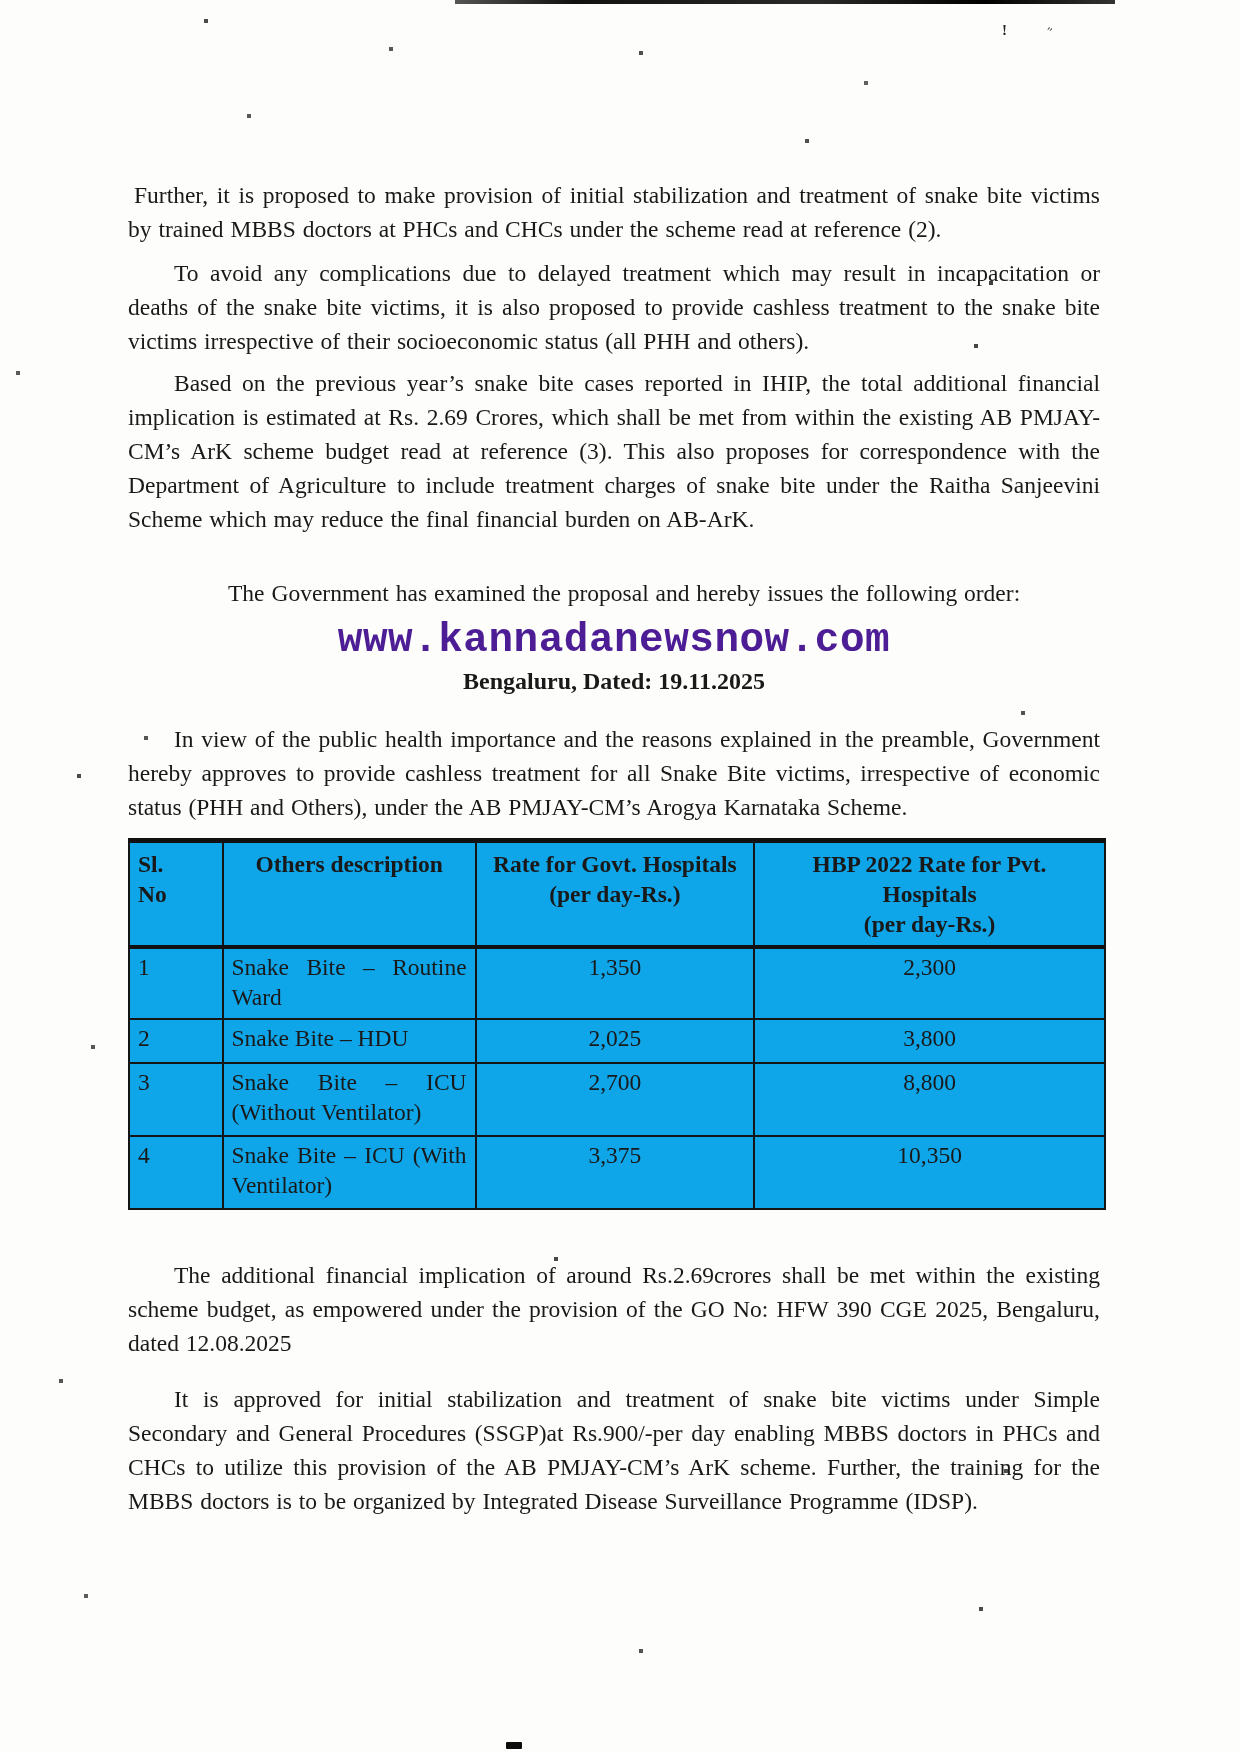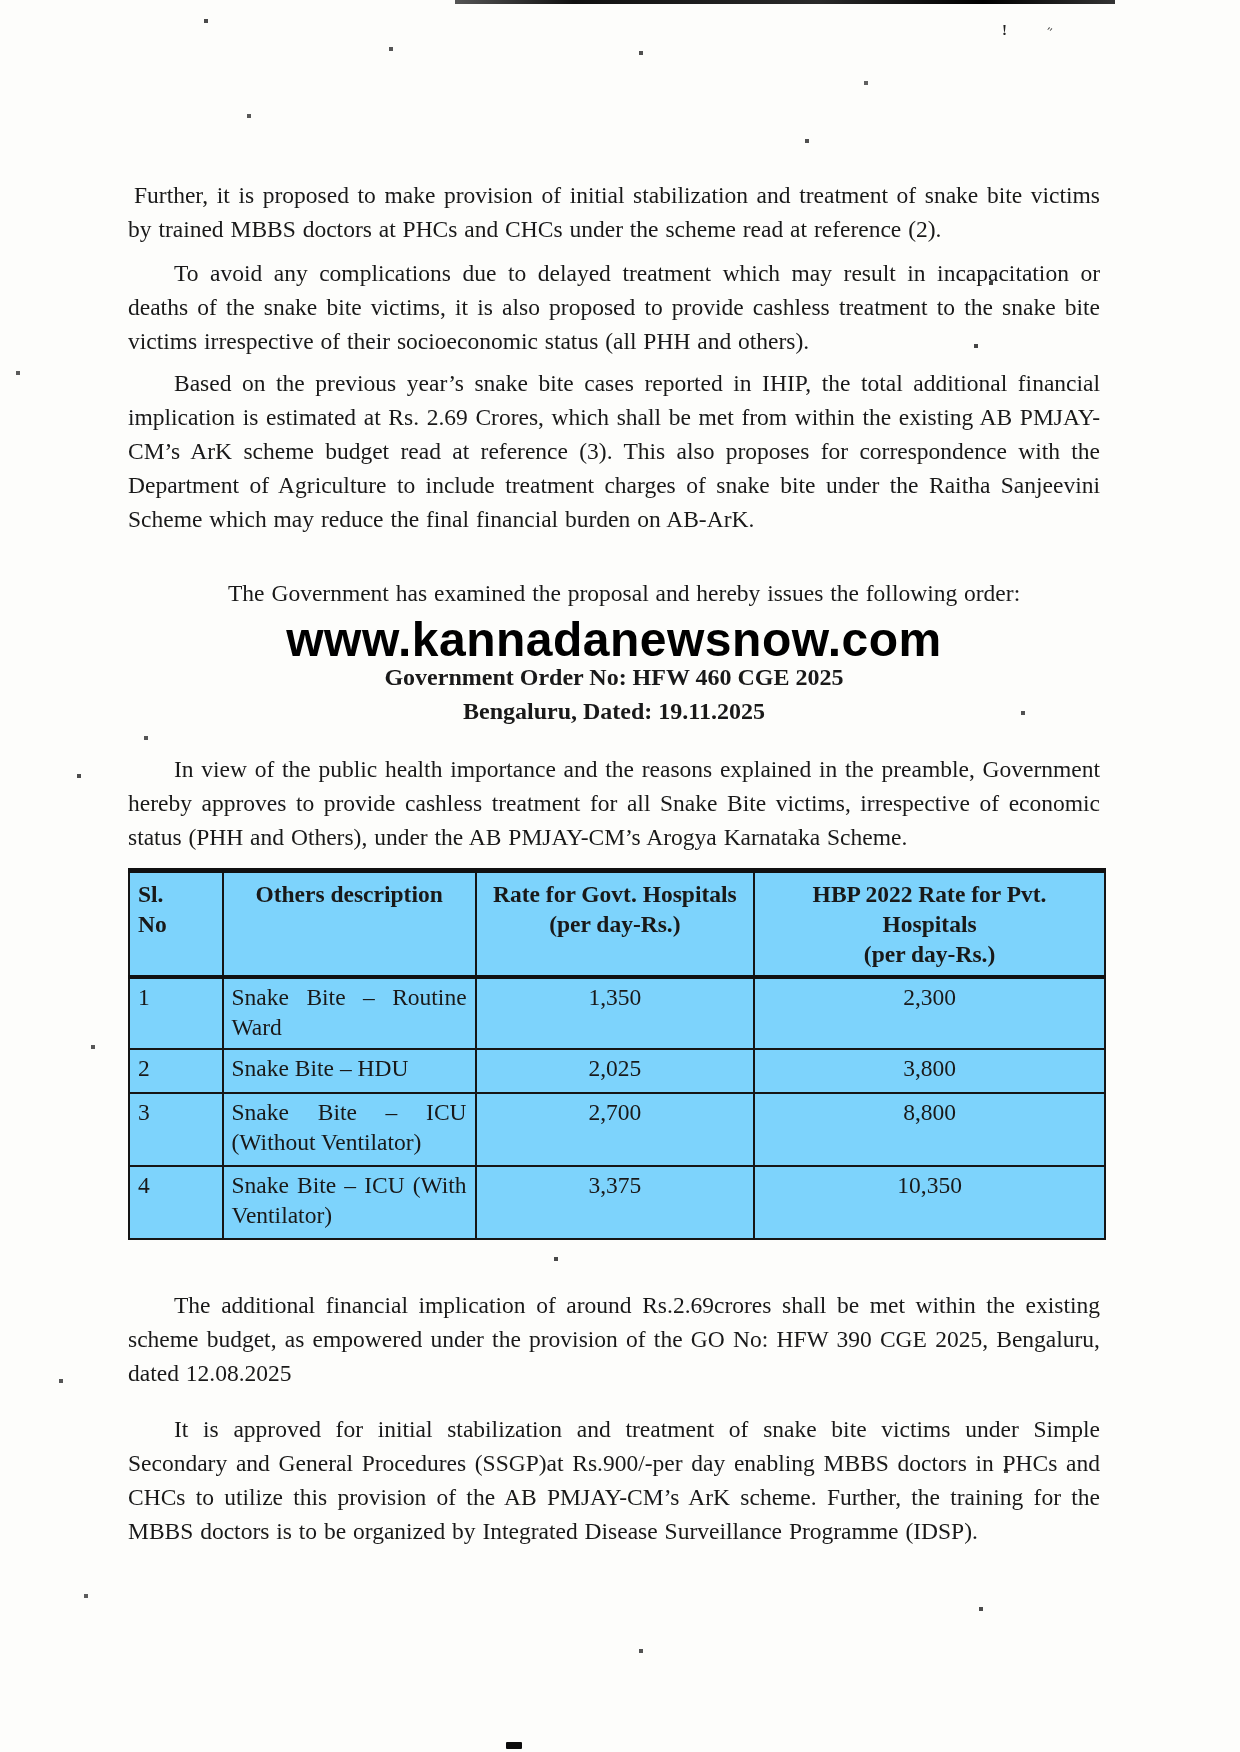--- a/index.html
+++ b/index.html
@@ -25,26 +25,26 @@
   }
   .indent{text-indent:46px;}
   .tiny-indent{text-indent:6px;}
   .big-indent{text-indent:100px;}
   .mb8{margin-bottom:8px;}
   .mb40{margin-bottom:40px;}
   .mb12{margin-bottom:12px;}
   .mb20{margin-bottom:22px;}
   .examined{text-align:left;margin-bottom:8px;}
   .watermark{
-    font-family:Liberation Sans, sans-serif;
-    font-weight:700;
-    font-size:48px;
+    font-family:Liberation Mono, monospace;
+    font-weight:700;
+    font-size:41px;
     line-height:44px;
     text-align:center;
-    color:#000000;
+    color:#4c1d95;
     letter-spacing:0.5px;
     margin:0 0 0 0;
   }
   .order-line{
     font-weight:700;
     font-size:24px;
     line-height:30px;
     text-align:center;
     margin:0;
   }
@@ -53,21 +53,21 @@
     font-size:24px;
     line-height:30px;
     text-align:center;
     margin:4px 0 26px 0;
   }
   table.rates{
     border-collapse:collapse;
     width:978px;
     margin:14px 0 48px 0;
     table-layout:fixed;
-    background:#7dd3fc;
+    background:#0ea5e9;
   }
   table.rates td, table.rates th{
     border:2.5px solid #151515;
     font-size:23.5px;
     line-height:30px;
     padding:3px 8px 6px 8px;
     vertical-align:top;
     font-weight:400;
   }
   table.rates thead th{
@@ -138,21 +138,20 @@
     <p class="para tiny-indent">Further, it is proposed to make provision of initial stabilization and treatment of snake bite victims by trained MBBS doctors at PHCs and CHCs under the scheme read at reference (2).</p>
 
     <p class="para indent mb8">To avoid any complications due to delayed treatment which may result in incapacitation or deaths of the snake bite victims, it is also proposed to provide cashless treatment to the snake bite victims irrespective of their socioeconomic status (all PHH and others).</p>
 
     <p class="para indent mb40">Based on the previous year’s snake bite cases reported in IHIP, the total additional financial implication is estimated at Rs. 2.69 Crores, which shall be met from within the existing AB PMJAY-CM’s ArK scheme budget read at reference (3). This also proposes for correspondence with the Department of Agriculture to include treatment charges of snake bite under the Raitha Sanjeevini Scheme which may reduce the final financial burden on AB-ArK.</p>
 
     <p class="para big-indent examined">The Government has examined the proposal and hereby issues the following order:</p>
 
     <div class="watermark">www.kannadanewsnow.com</div>
 
-    <div class="order-line">Government Order No: HFW 460 CGE 2025</div>
 
     <div class="date-line">Bengaluru, Dated: 19.11.2025</div>
 
     <p class="para indent mb8">In view of the public health importance and the reasons explained in the preamble, Government hereby approves to provide cashless treatment for all Snake Bite victims, irrespective of economic status (PHH and Others), under the AB PMJAY-CM’s Arogya Karnataka Scheme.</p>
 
 
     <table class="rates">
       <colgroup>
         <col class="col-sl">
           <col class="col-desc">

